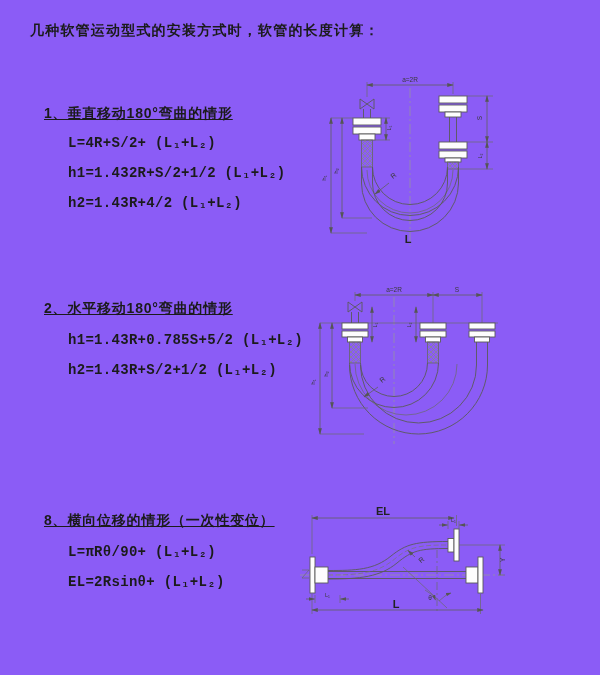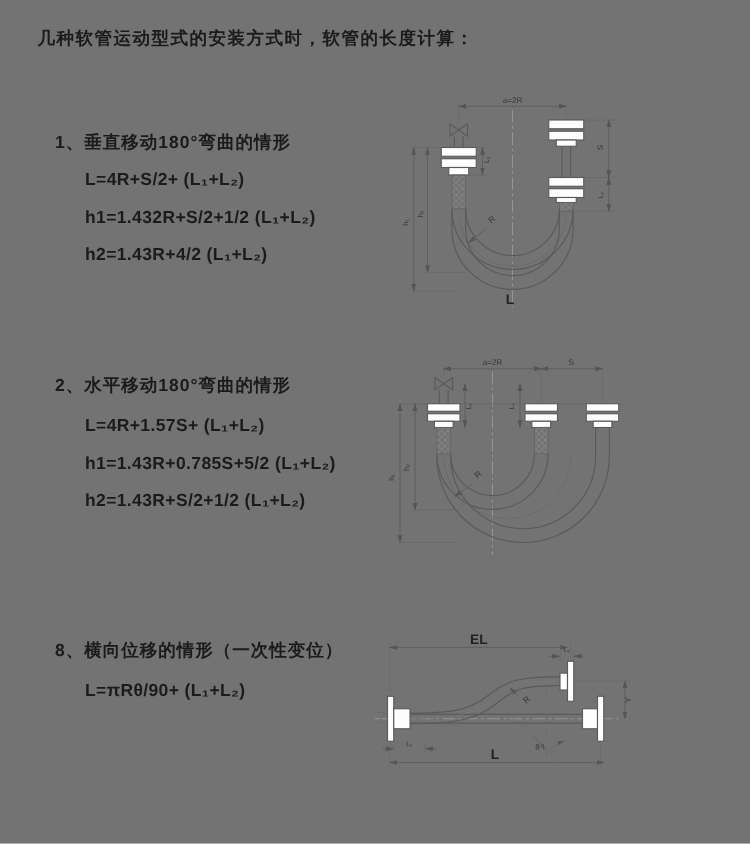--- a/index.html
+++ b/index.html
@@ -1,29 +1,29 @@
 <!DOCTYPE html>
 <html><head>
 <meta charset="utf-8">
 <style>
   html,body { margin:0; padding:0; }
   body {
     width:600px; height:675px; position:relative; overflow:hidden;
     background:#fefefe; font-family:"Liberation Sans", sans-serif;
   }
-  .page { position:absolute; inset:0; background:#737373; outline:1px solid #e2e0dd; }
+  .page { position:absolute; inset:0; background:#8b5cf6; outline:1px solid #e2e0dd; }
   .doc-title {
     position:absolute; left:30px; top:22px; font-size:14px; font-weight:bold;
     color:#1b1b1b; letter-spacing:1.2px; white-space:nowrap;
   }
   .sec-heading {
     position:absolute; font-size:14px; font-weight:bold; color:#1b1b1b;
-    letter-spacing:0.8px; white-space:nowrap;
+    letter-spacing:0.8px; white-space:nowrap;text-decoration:underline;
   }
-  .formulas { position:absolute; font-size:14px; font-weight:bold; color:#1b1b1b; }
+  .formulas { position:absolute; font-size:14px; font-weight:bold; color:#1b1b1b;font-family:Liberation Mono, monospace; }
   .formula-line { height:30px; line-height:30px; letter-spacing:0.3px; white-space:nowrap; }
   .diagram { position:absolute; }
   svg { overflow:visible; }
   svg text { fill:#3a3a3a; font-family:"Liberation Sans", sans-serif; }
   svg .ln   { stroke:#5a5a5a; stroke-width:0.9; fill:none; }
   svg .thin { stroke:#6a6a6a; stroke-width:0.7; fill:none; }
   svg .dim  { stroke:#5f5f5f; stroke-width:0.8; fill:none; }
   svg .part { stroke:#5a5a5a; stroke-width:0.9; fill:#fdfdfd; }
   svg .braid{ stroke:#666; stroke-width:0.8; fill:url(#braidpat); }
   svg .cline{ stroke:#9a9a9a; stroke-width:0.7; fill:none; stroke-dasharray:10 3 2 3; }
@@ -126,21 +126,20 @@
     <g>
       <path class="dim" d="M84,117 L70,128" marker-end="url(#arr)"></path>
       <text x="88" y="113" font-size="7" transform="rotate(-40 88 113)">R</text>
     </g>
 
     <text class="biglabel" x="103" y="177" text-anchor="middle">L</text>
   </svg>
 
   <div class="sec-heading" style="left:44px; top:300px">2、水平移动180°弯曲的情形</div>
   <div class="formulas" style="left:68px; top:325px">
-    <div class="formula-line">L=4R+1.57S+ (L₁+L₂)</div>
     <div class="formula-line">h1=1.43R+0.785S+5/2 (L₁+L₂)</div>
     <div class="formula-line">h2=1.43R+S/2+1/2 (L₁+L₂)</div>
   </div>
 
   <svg class="diagram" style="left:306px; top:282px" width="200" height="180" viewBox="0 0 200 180">
     <path class="cline" d="M88,15 V162"></path>
     <path class="thin" d="M14,41 H192"></path>
 
     <g>
       <path class="thin" d="M49,19 V10 M127,41 V10 M176,41 V10"></path>
@@ -208,20 +207,21 @@
 
     <g>
       <path class="dim" d="M72,105 L58,115" marker-end="url(#arr)"></path>
       <text x="76" y="101" font-size="7" transform="rotate(-40 76 101)">R</text>
     </g>
   </svg>
 
   <div class="sec-heading" style="left:44px; top:512px">8、横向位移的情形（一次性变位）</div>
   <div class="formulas" style="left:68px; top:537px">
     <div class="formula-line">L=πRθ/90+ (L₁+L₂)</div>
+    <div class="formula-line">EL=2Rsinθ+ (L₁+L₂)</div>
   </div>
 
   <svg class="diagram" style="left:298px; top:498px" width="225" height="132" viewBox="0 0 225 132">
     <path class="cline" d="M2,77 H205"></path>
     <path class="thin" d="M4,72 H11 L4,80 H11"></path>
 
     <g>
       <rect class="part" x="12" y="59" width="5" height="36"></rect>
       <rect class="part" x="17" y="69" width="13" height="16"></rect>
     </g>

